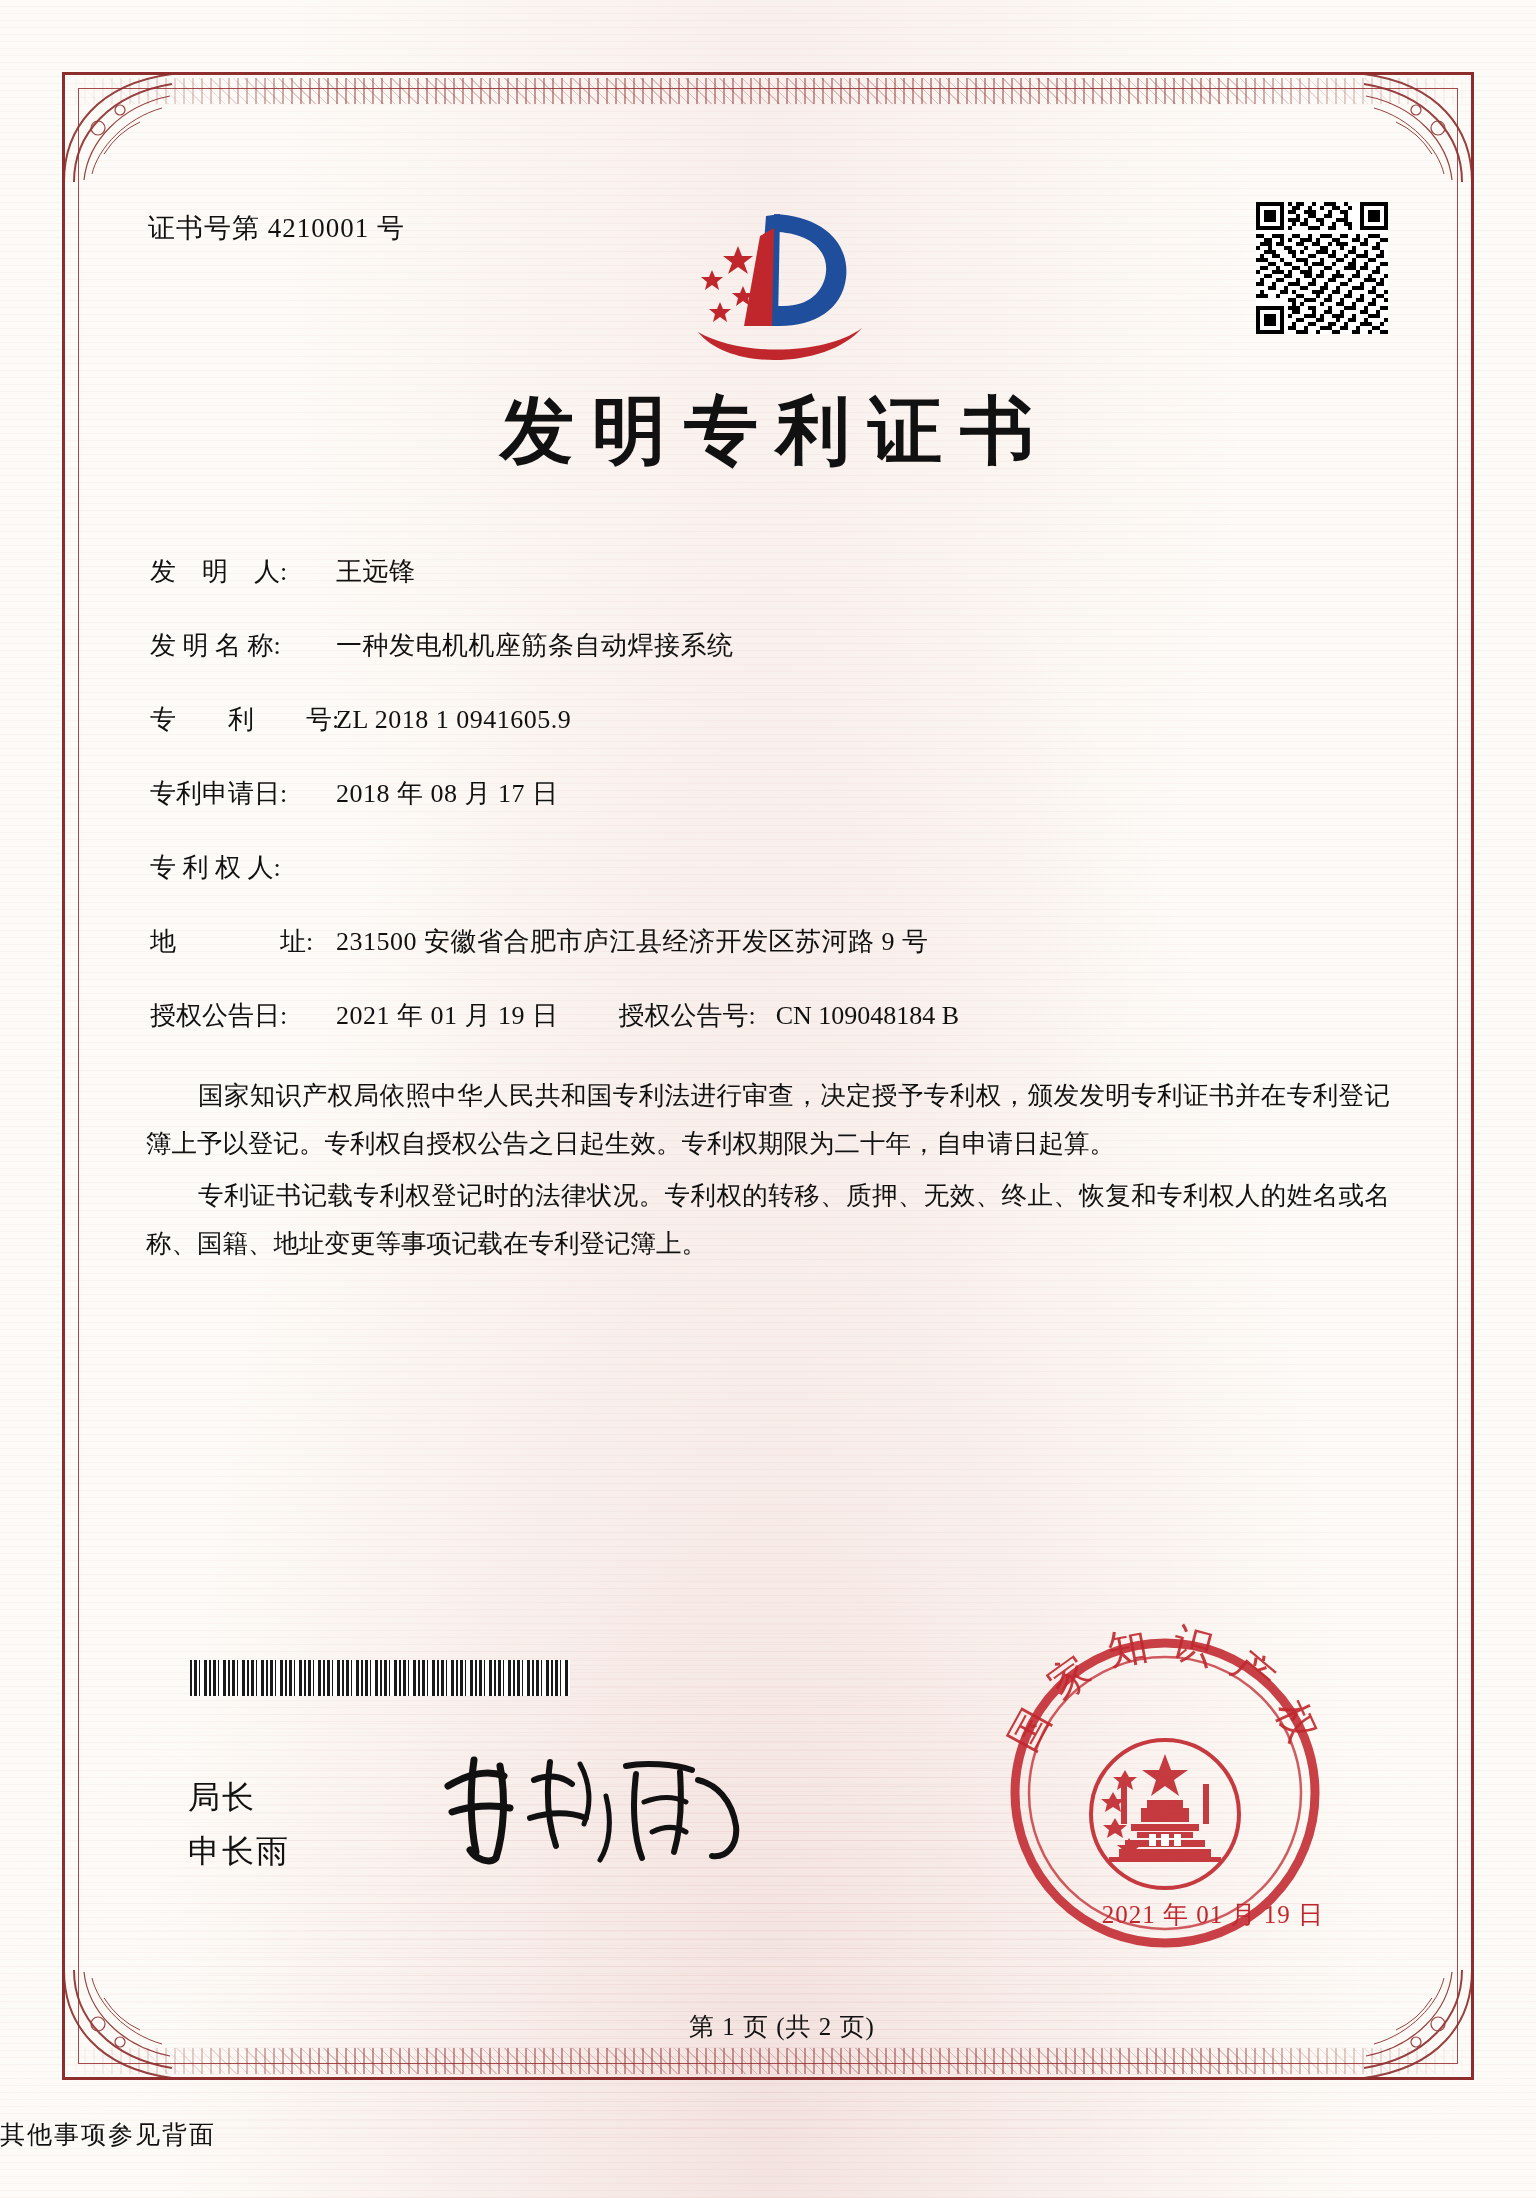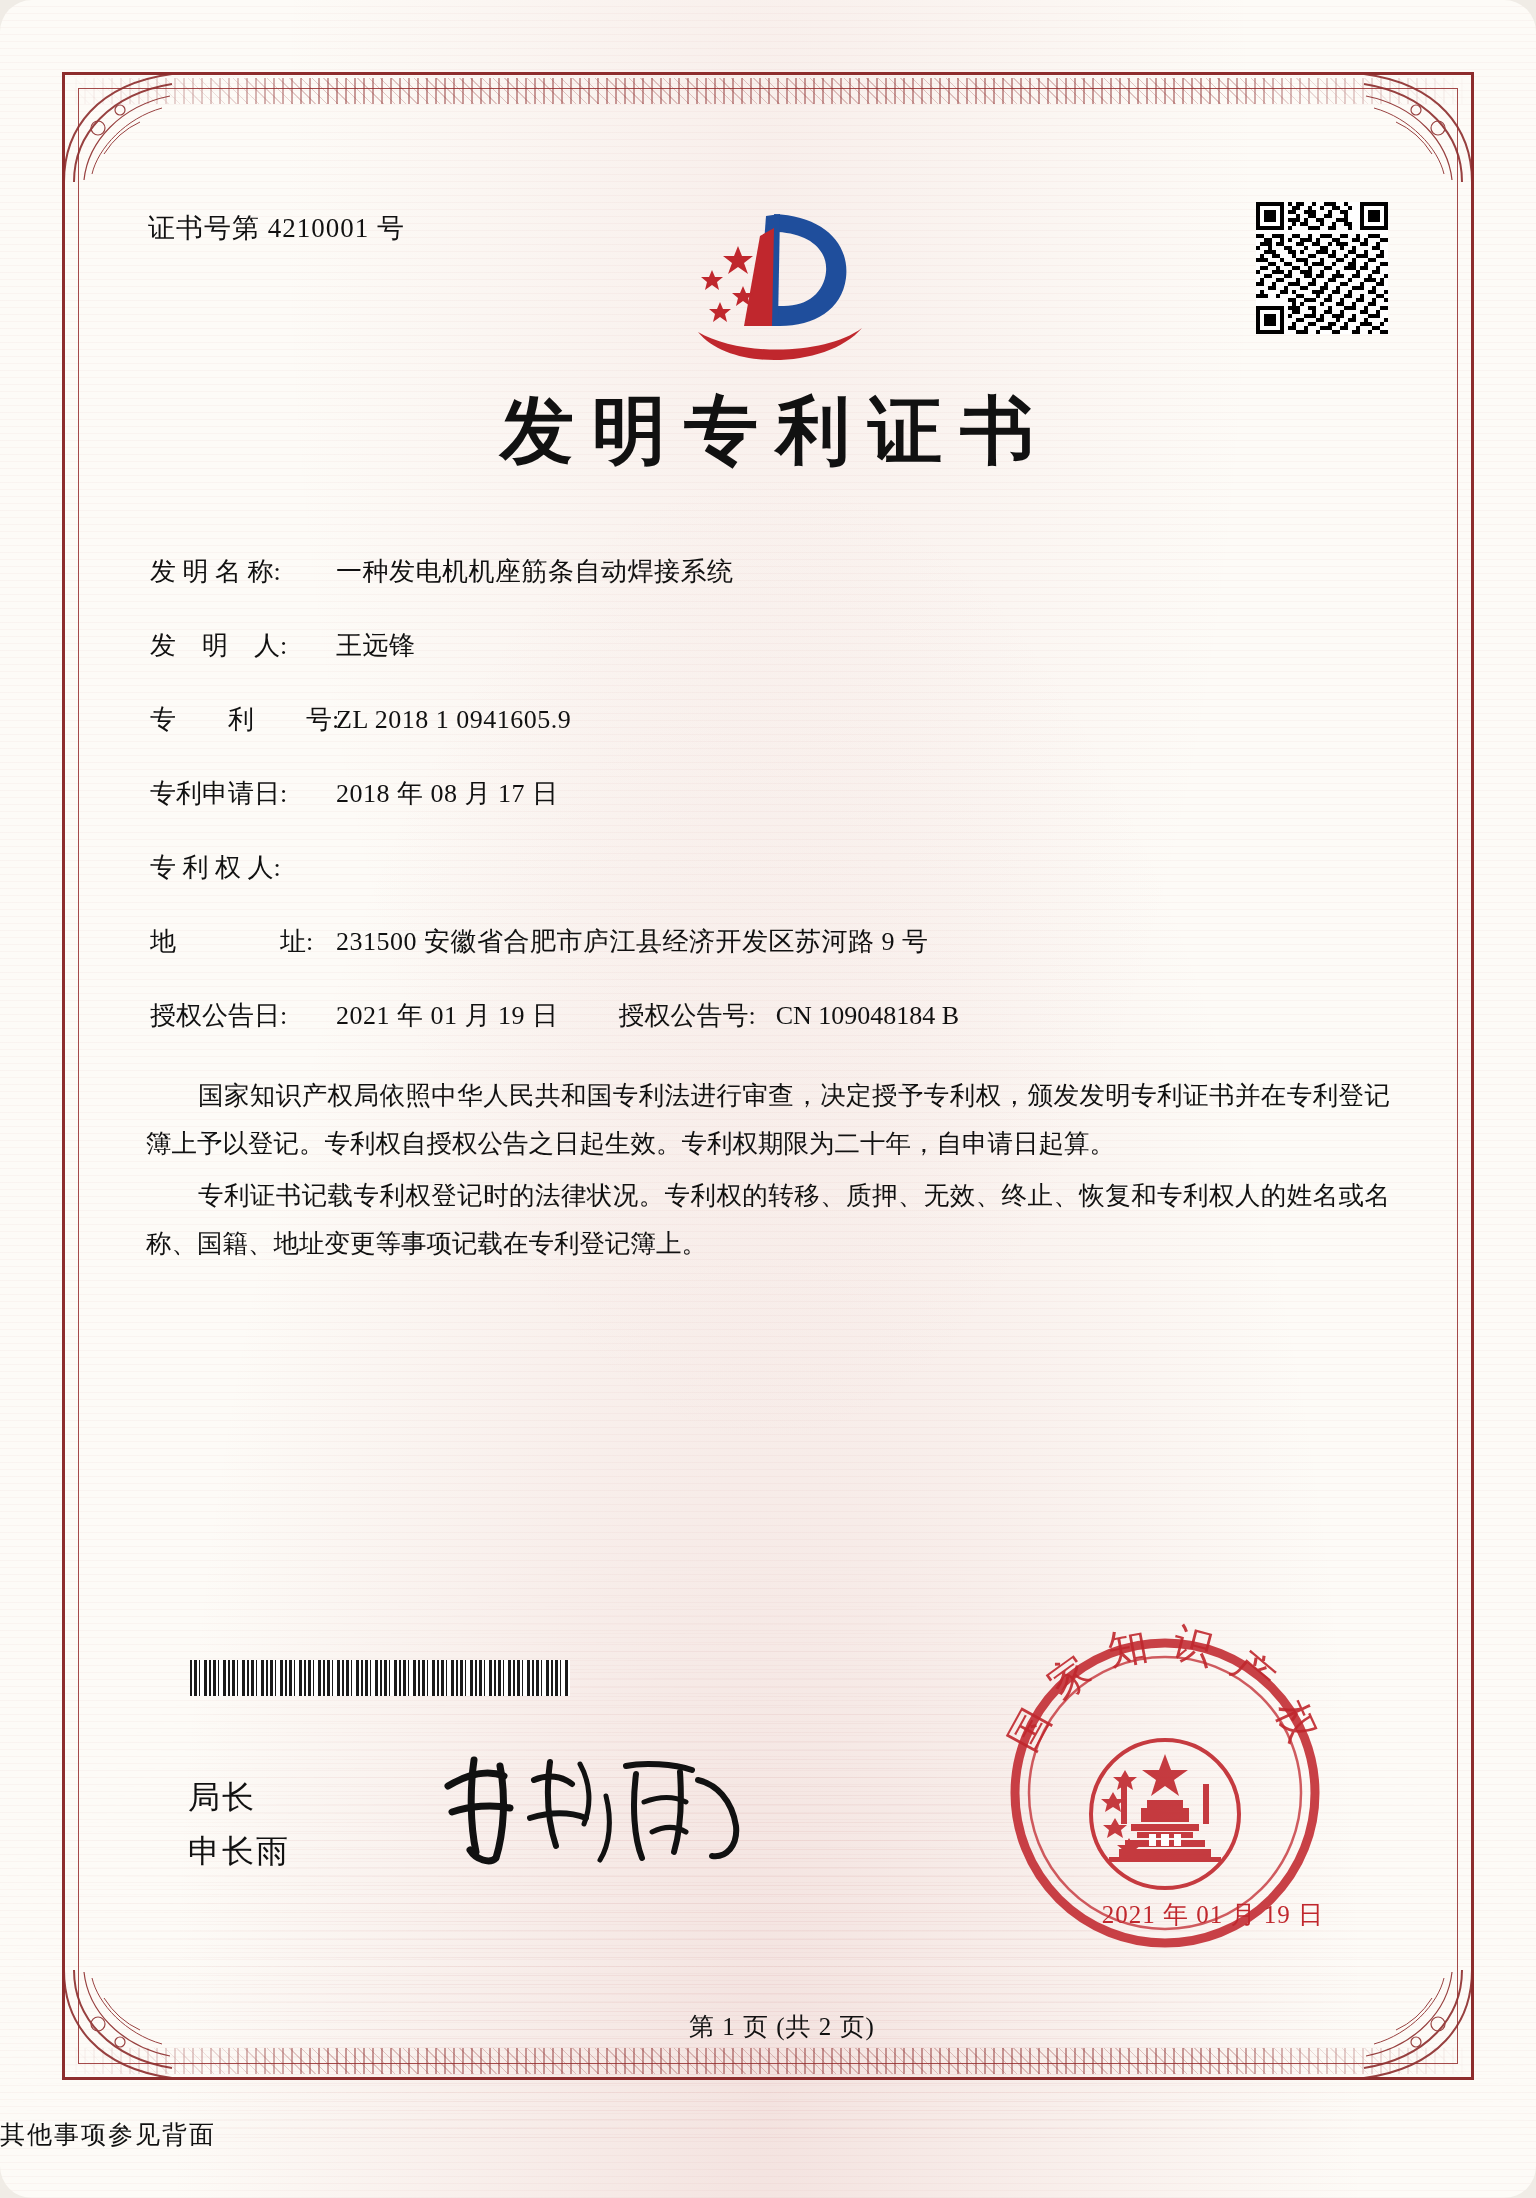--- a/index.html
+++ b/index.html
@@ -10,21 +10,20 @@
   body {
     font-family: "Liberation Serif", "DejaVu Serif", serif;
   }
   .page {
     position: relative;
     width: 1536px;
     height: 2198px;
     margin: 0 auto;
     background: #fdfbf7;
     overflow: hidden;
-    border-radius: 32px;
   }
 
   
   .guilloche {
     position: absolute;
     inset: 0;
     background:
       repeating-linear-gradient(0deg, rgba(193,120,120,0.055) 0px, rgba(193,120,120,0.055) 1px, rgba(255,255,255,0) 1px, rgba(255,255,255,0) 7px),
       radial-gradient(ellipse at 50% 95%, rgba(205,130,130,0.20) 0%, rgba(255,255,255,0) 55%),
       radial-gradient(ellipse at 50% 8%, rgba(205,130,130,0.10) 0%, rgba(255,255,255,0) 45%);
@@ -554,26 +553,26 @@
           <polygon points="82,96 85,103 93,103 87,108 89,116 82,111 75,116 77,108 71,103 79,103"></polygon>
           <polygon points="105,80 108,87 116,87 110,92 112,100 105,95 98,100 100,92 94,87 102,87"></polygon>
         </g>
       </svg>
     </div>
 
     <div class="title">发明专利证书</div>
 
     <div class="fields">
       <div class="field">
+        <span class="lbl">发　明　人:</span>
+        <span class="val">王远锋</span>
+      </div>
+      <div class="field">
         <span class="lbl">发 明 名 称:</span>
         <span class="val">一种发电机机座筋条自动焊接系统</span>
-      </div>
-      <div class="field">
-        <span class="lbl">发　明　人:</span>
-        <span class="val">王远锋</span>
       </div>
       <div class="field">
         <span class="lbl">专　　利　　号:</span>
         <span class="val">ZL 2018 1 0941605.9</span>
       </div>
       <div class="field">
         <span class="lbl">专利申请日:</span>
         <span class="val">2018 年 08 月 17 日</span>
       </div>
       <div class="field">

